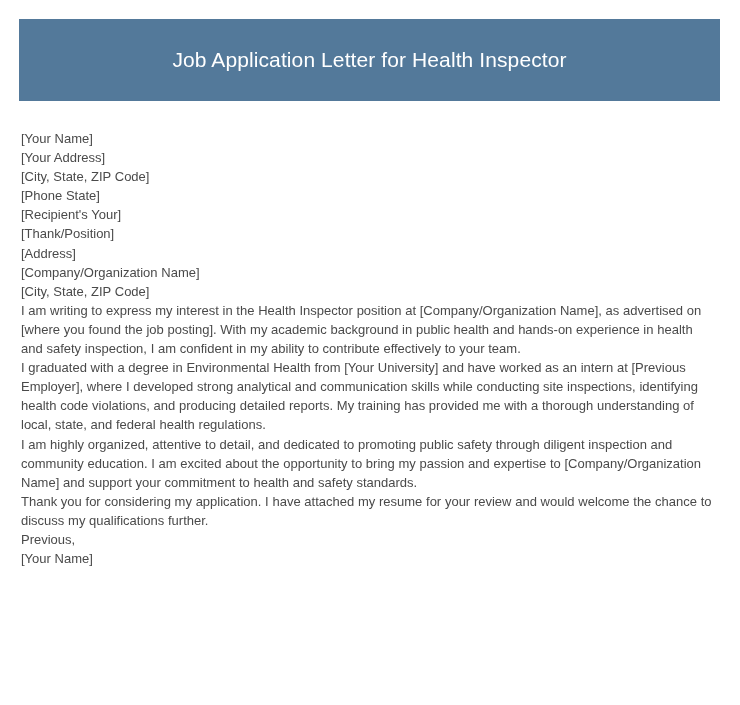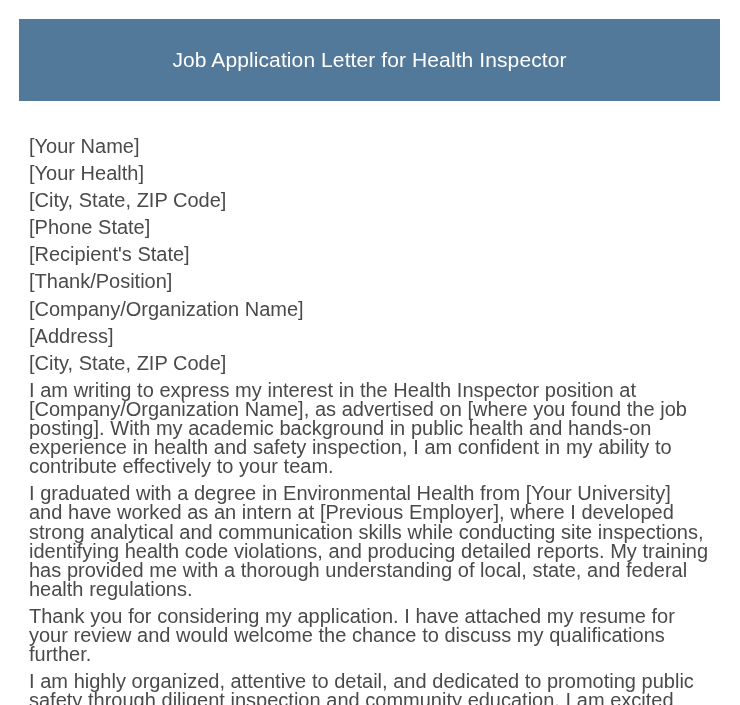--- a/index.html
+++ b/index.html
@@ -41,23 +41,23 @@
   }
   .doc-body {
     position: absolute;
     left: 21px;
     top: 129px;
     width: 696px;
   }
   .doc-line,
   .doc-para {
     color: #4a4a4a;
-    font-size: 20px;
+    font-size: 13px;
     line-height: 19.1px;
-    margin: 8px;
+    margin: 0;
     padding: 0;
     text-align: left;
     word-spacing: 0.1px;
   }
   .doc-para {
     max-width: 694px;
   }
 </style>
 </head>
 <body>
@@ -65,37 +65,37 @@
 <div class="page">
 
   <div class="doc-header">
     <div class="doc-title">Job Application Letter for Health Inspector</div>
   </div>
 
   <div class="doc-body">
 
     <div>
       <div class="doc-line">[Your Name]</div>
-      <div class="doc-line">[Your Health]</div>
+      <div class="doc-line">[Your Address]</div>
       <div class="doc-line">[City, State, ZIP Code]</div>
       <div class="doc-line">[Phone State]</div>
     </div>
 
 
     <div>
-      <div class="doc-line">[Recipient's State]</div>
+      <div class="doc-line">[Recipient's Your]</div>
       <div class="doc-line">[Thank/Position]</div>
+      <div class="doc-line">[Address]</div>
       <div class="doc-line">[Company/Organization Name]</div>
-      <div class="doc-line">[Address]</div>
       <div class="doc-line">[City, State, ZIP Code]</div>
     </div>
 
 
     <p class="doc-para">I am writing to express my interest in the Health Inspector position at [Company/Organization Name], as advertised on [where you found the job posting]. With my academic background in public health and hands-on experience in health and safety inspection, I am confident in my ability to contribute effectively to your team.</p>
     <p class="doc-para">I graduated with a degree in Environmental Health from [Your University] and have worked as an intern at [Previous Employer], where I developed strong analytical and communication skills while conducting site inspections, identifying health code violations, and producing detailed reports. My training has provided me with a thorough understanding of local, state, and federal health regulations.</p>
+    <p class="doc-para">I am highly organized, attentive to detail, and dedicated to promoting public safety through diligent inspection and community education. I am excited about the opportunity to bring my passion and expertise to [Company/Organization Name] and support your commitment to health and safety standards.</p>
     <p class="doc-para">Thank you for considering my application. I have attached my resume for your review and would welcome the chance to discuss my qualifications further.</p>
-    <p class="doc-para">I am highly organized, attentive to detail, and dedicated to promoting public safety through diligent inspection and community education. I am excited about the opportunity to bring my passion and expertise to [Company/Organization Name] and support your commitment to health and safety standards.</p>
 
     <div class="doc-line">Previous,</div>
     <div class="doc-line">[Your Name]</div>
 
   </div>
 </div>
 
 </body></html>

